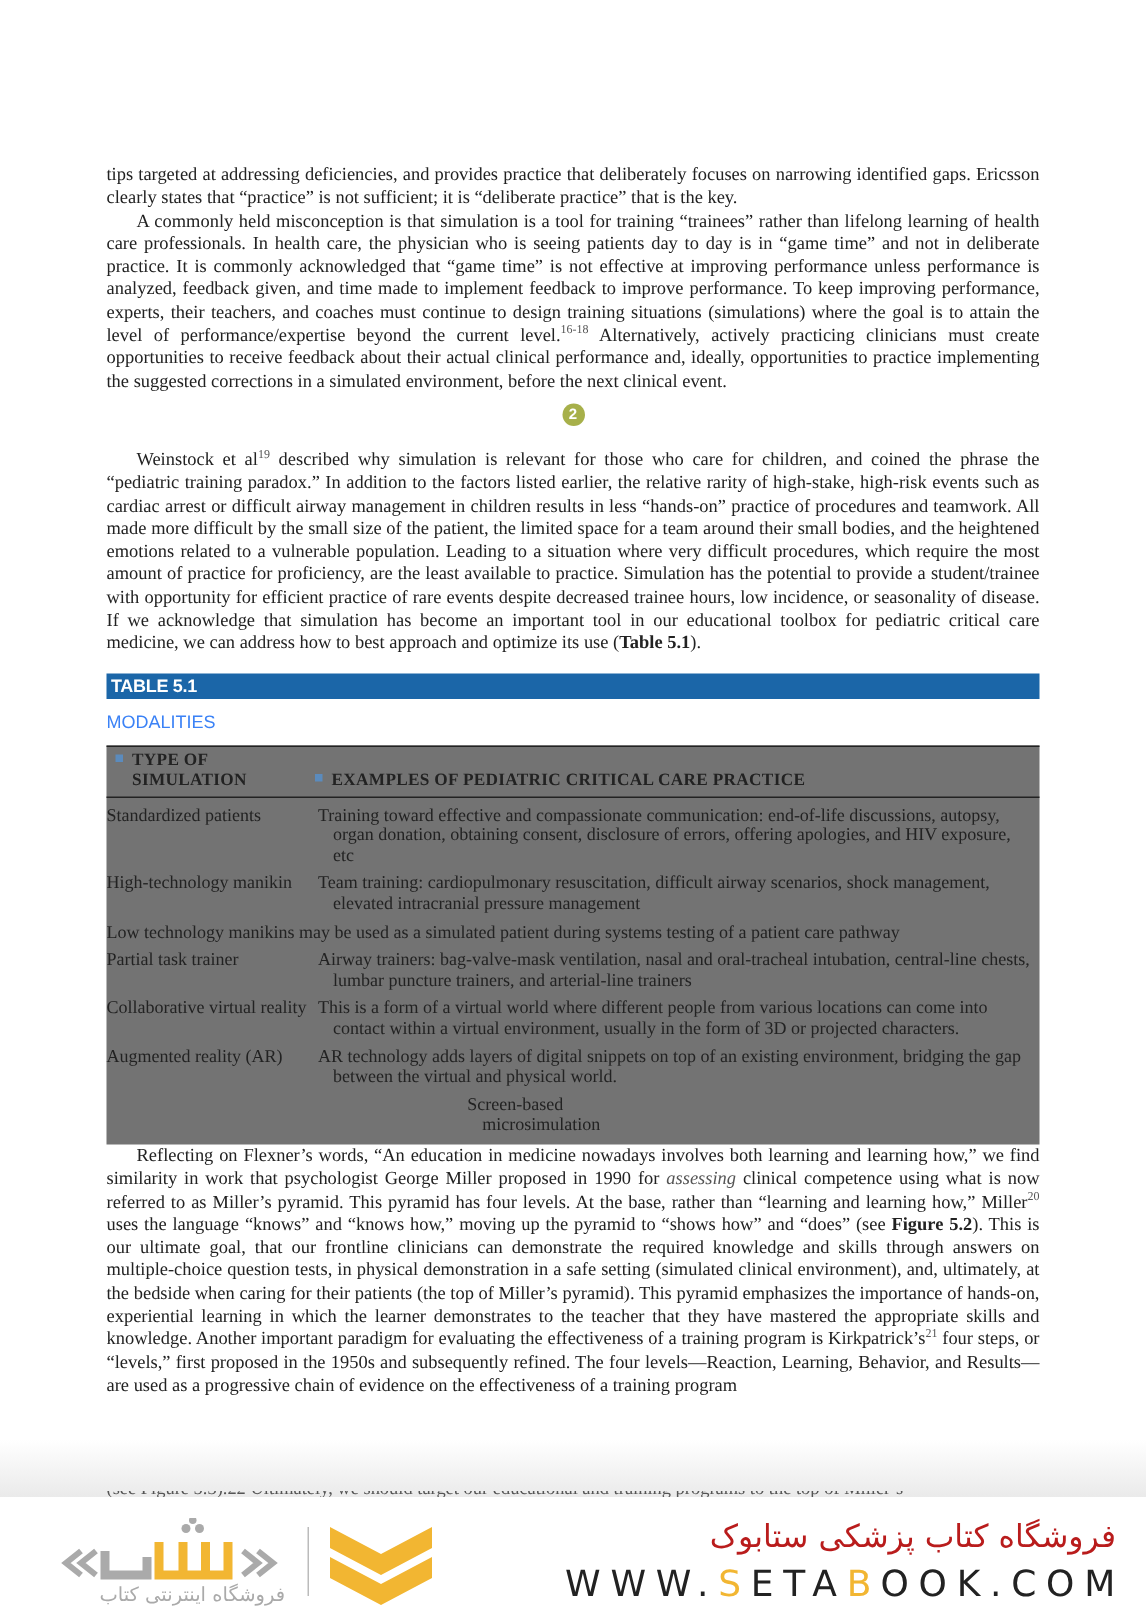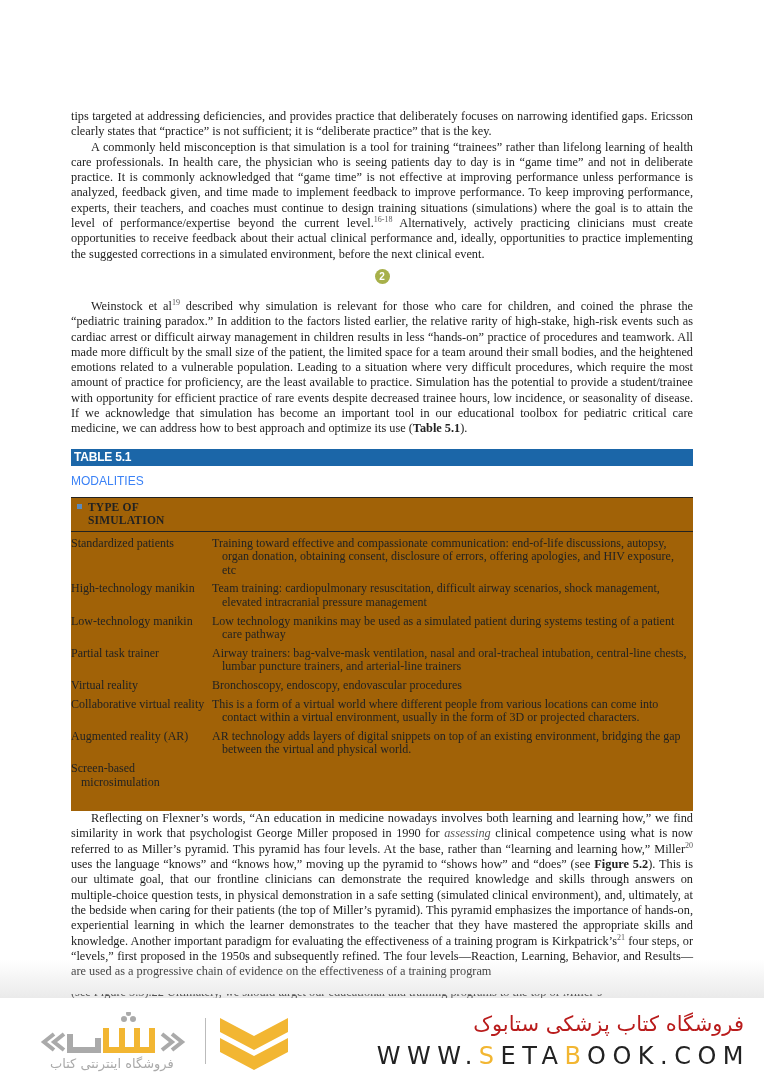--- a/index.html
+++ b/index.html
@@ -7,44 +7,44 @@
     .page { position: absolute; left: 71px; top: 66px; width: 622px; margin-top: 43px; }
     p.body { margin: 0; font-size: 12.3px; line-height: 15.3px; text-align: justify; text-align-last: left; }
     p.indent { text-indent: 20px; }
     sup { font-size: 8px; line-height: 0; vertical-align: 5px; color: #555; }
     .marker-wrap { text-align: center; height: 25px; padding-top: 4px; box-sizing: border-box; }
     .marker { display: inline-block; width: 15px; height: 15px; border-radius: 50%; background: #a7b04a; color: #fff; font-family: "Liberation Sans", sans-serif; font-weight: bold; font-size: 10px; line-height: 15px; text-align: center; }
     .gap-after-marker { height: 12px; }
     .table-wrap { margin-top: 12px; }
     .table-title { background: #1b66a8; color: #fff; font-family: "Liberation Sans", sans-serif; font-weight: bold; font-size: 12px; height: 17px; line-height: 17px; padding-left: 3px; letter-spacing: -0.2px; }
     .table-caption { font-family: "Liberation Sans", sans-serif; font-size: 12px; color: #3b82f6; margin-top: 7px; height: 16px; line-height: 16px; }
-    .tbl { margin-top: 8px; background: #a16207; border-top: 1.5px solid #222; }
+    .tbl { margin-top: 8px; background: #737373; border-top: 1.5px solid #222; }
     .thead { display: flex; border-bottom: 1.5px solid #222; padding: 3px 0 4px 0; font-size: 11.5px; font-weight: bold; letter-spacing: 0.2px; }
     .th1 { width: 133px; padding-left: 6px; line-height: 13px; }
     .th2 { flex: 1; padding-top: 13px; line-height: 13px; }
     .hbullet { display: inline-block; width: 5px; height: 5px; background: #5b8bbd; margin-right: 6px; vertical-align: 2px; }
     .th1 .cont { padding-left: 11px; }
     .tr { display: flex; font-size: 12px; line-height: 13.6px; padding: 2px 0 3px 0; }
     .td1 { width: 131px; padding-left: 6px; }
     .td2 { flex: 1; padding-right: 6px; }
     .hang { padding-left: 10px; text-indent: -10px; }
     .tr:first-child { padding-top: 5px; }
-    .tr:last-child { padding-bottom: 22px; }
+    .tr:last-child { padding-bottom: 6px; justify-content: center; }
     .after-table { margin-top: 17px; }
     .footer-fade { position: absolute; left: 0; top: 960px; width: 764px; height: 38px; background: linear-gradient(to bottom, rgba(255,255,255,0), rgba(220,220,220,0.6)); pointer-events: none; }
     .cut-line { position: absolute; left: 71px; top: 994px; width: 622px; height: 6px; overflow: hidden; font-size: 12.3px; line-height: 15px; color: #555; }
     .cut-line span { display: block; margin-top: -9px; }
     .footer { position: absolute; left: 0; top: 998px; width: 764px; height: 82px; background: #ffffff; }
     .logo-left { position: absolute; left: 40px; top: 14px; width: 160px; height: 60px; }
     .logo-mark { position: absolute; left: 218px; top: 16px; width: 72px; height: 60px; }
     .logo-divider { position: absolute; left: 205px; top: 20px; width: 1px; height: 46px; background: #bbb; }
     .brand-fa { position: absolute; right: 20px; top: 14px; font-family: "DejaVu Sans", sans-serif; font-size: 21px; color: #b91c1c; direction: rtl; }
     .brand-url { position: absolute; right: 14px; top: 44px; font-family: "DejaVu Sans", sans-serif; font-size: 24px; letter-spacing: 6.5px; color: #222; }
     .brand-url .y { color: #f2b632; }
-    .logo-sub { position: absolute; left: 10px; top: 44px; font-family: "DejaVu Sans", sans-serif; font-size: 13px; color: #aaa; direction: rtl; width: 140px; text-align: left; }
+    .logo-sub { position: absolute; left: 10px; top: 44px; font-family: "DejaVu Sans", sans-serif; font-size: 13px; color: #aaa; direction: rtl; width: 140px; text-align: right; }
   </style>
 </head>
 <body>
 
 <div class="page">
 
   <p class="body"><span>tips targeted at addressing deficiencies, and provides practice that deliberately focuses on narrowing identified gaps. Ericsson clearly states that “practice” is not sufficient; it is “deliberate practice” that is the key.</span></p>
 
   <p class="body indent"><span>A commonly held misconception is that simulation is a tool for training “trainees” rather than lifelong learning of health care professionals. In health care, the physician who is seeing patients day to day is in “game time” and not in deliberate practice. It is commonly acknowledged that “game time” is not effective at improving performance unless performance is analyzed, feedback given, and time made to implement feedback to improve performance. To keep improving performance, experts, their teachers, and coaches must continue to design training situations (simulations) where the goal is to attain the level of performance/expertise beyond the current level.</span><sup>16-18</sup><span> Alternatively, actively practicing clinicians must create opportunities to receive feedback about their actual clinical performance and, ideally, opportunities to practice implementing the suggested corrections in a simulated environment, before the next clinical event.</span></p>
 
@@ -57,41 +57,37 @@
 
   <div class="table-wrap">
     <div class="table-title">TABLE 5.1</div>
     <div class="table-caption">MODALITIES</div>
     <div class="tbl">
       <div class="thead">
         <div class="th1">
           <div><span class="hbullet"></span><span>TYPE OF</span></div>
           <div class="cont">SIMULATION</div>
         </div>
+        <div class="th2"><span class="hbullet"></span><span>EXAMPLES OF PEDIATRIC CRITICAL CARE PRACTICE</span></div>
       </div>
       <div id="rows">
         <div class="tr">
             <div class="td1 hang">Standardized patients</div>
             <div class="td2 hang">Training toward effective and compassionate communication: end-of-life discussions, autopsy, organ donation, obtaining consent, disclosure of errors, offering apologies, and HIV exposure, etc</div>
           </div>
         <div class="tr">
             <div class="td1 hang">High-technology manikin</div>
             <div class="td2 hang">Team training: cardiopulmonary resuscitation, difficult airway scenarios, shock management, elevated intracranial pressure management</div>
           </div>
         <div class="tr">
-            <div class="td1 hang">Low-technology manikin</div>
             <div class="td2 hang">Low technology manikins may be used as a simulated patient during systems testing of a patient care pathway</div>
           </div>
         <div class="tr">
             <div class="td1 hang">Partial task trainer</div>
             <div class="td2 hang">Airway trainers: bag-valve-mask ventilation, nasal and oral-tracheal intubation, central-line chests, lumbar puncture trainers, and arterial-line trainers</div>
-          </div>
-        <div class="tr">
-            <div class="td1 hang">Virtual reality</div>
-            <div class="td2 hang">Bronchoscopy, endoscopy, endovascular procedures</div>
           </div>
         <div class="tr">
             <div class="td1 hang">Collaborative virtual reality</div>
             <div class="td2 hang">This is a form of a virtual world where different people from various locations can come into contact within a virtual environment, usually in the form of 3D or projected characters.</div>
           </div>
         <div class="tr">
             <div class="td1 hang">Augmented reality (AR)</div>
             <div class="td2 hang">AR technology adds layers of digital snippets on top of an existing environment, bridging the gap between the virtual and physical world.</div>
           </div>
         <div class="tr">

